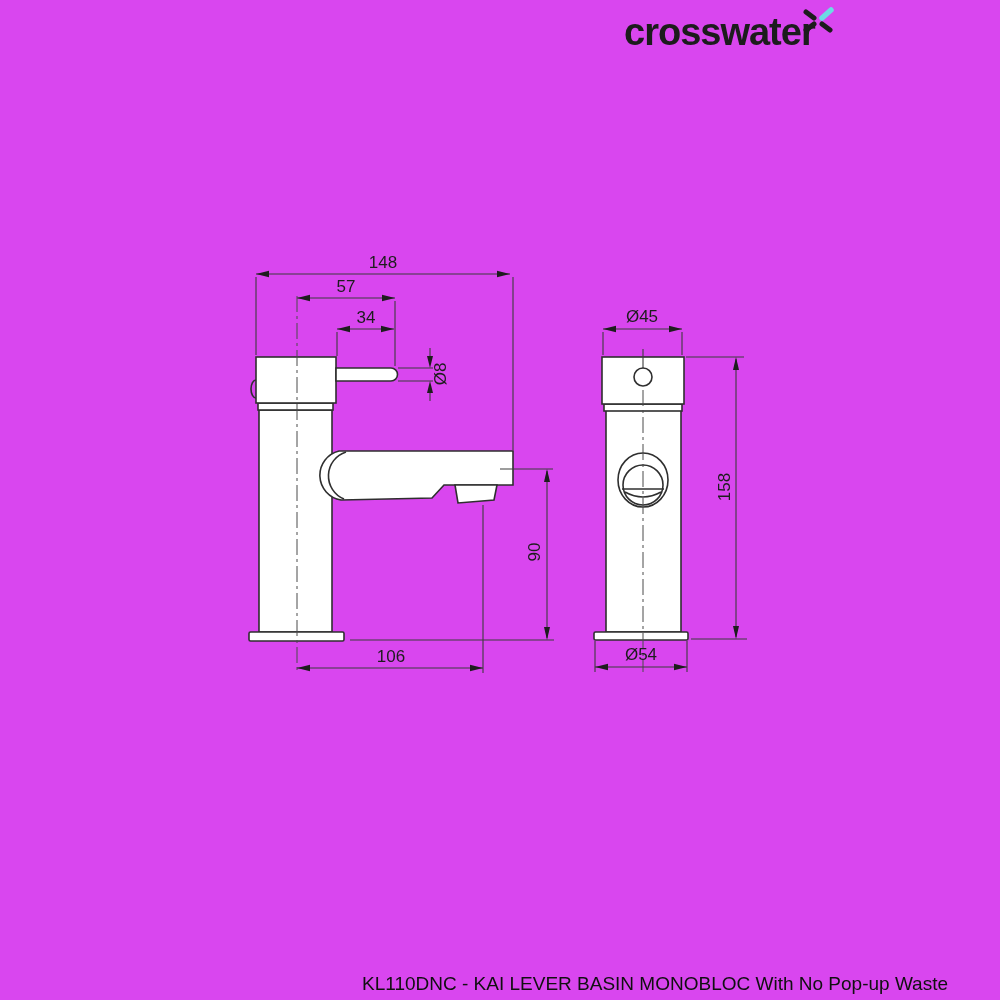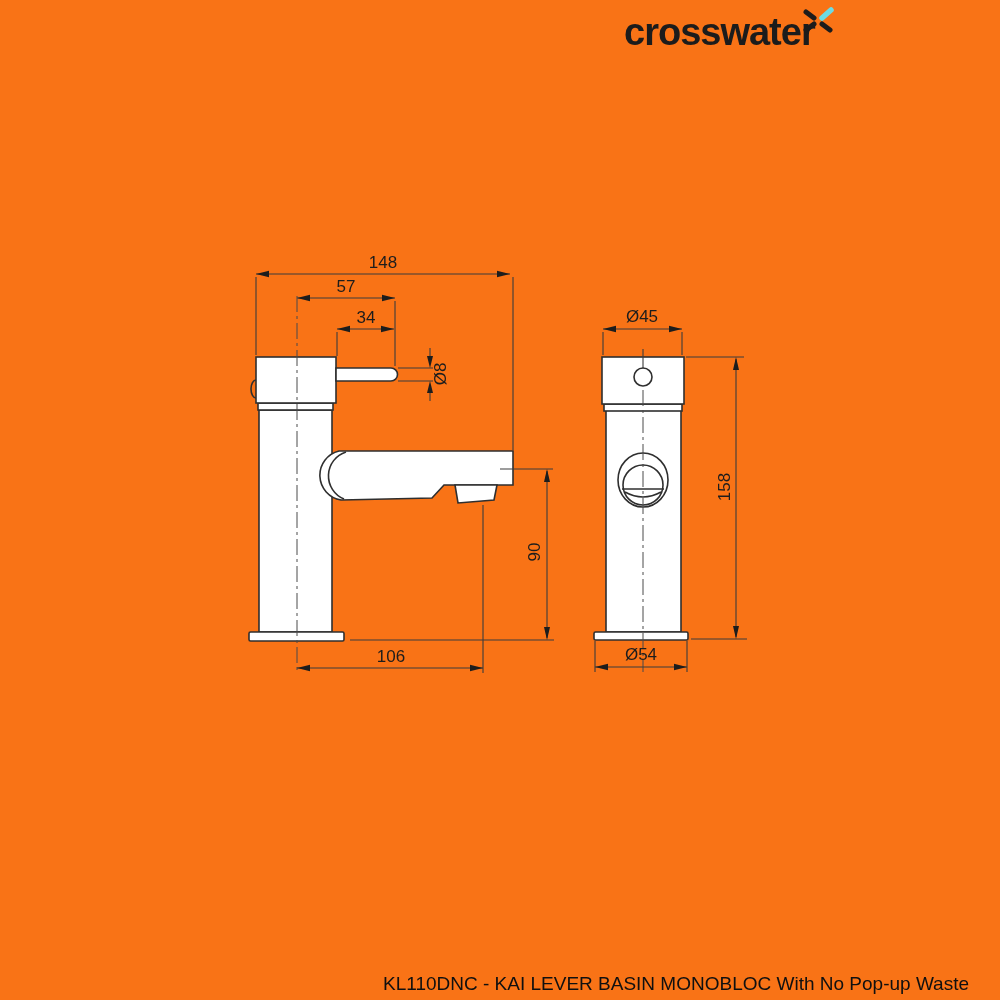--- a/index.html
+++ b/index.html
@@ -1,21 +1,21 @@
 <!DOCTYPE html>
 <html><head>
 <meta charset="utf-8">
 <style>
   html,body{margin:0;padding:0;background:#ffffff;}
-  .page{position:relative;width:1000px;height:1000px;background:#f97316;overflow:hidden;
+  .page{position:relative;width:1000px;height:1000px;background:#d946ef;overflow:hidden;
         font-family:"Liberation Sans", sans-serif;}
   .logo{position:absolute;left:624px;top:13px;font-size:38px;font-weight:bold;
         letter-spacing:-1px;color:#1c1c1c;line-height:1;}
   .logo-mark{position:absolute;left:800px;top:5px;width:45px;height:32px;}
-  .caption{position:absolute;left:383px;top:973px;font-size:19px;color:#101010;
+  .caption{position:absolute;left:362px;top:973px;font-size:19px;color:#101010;
            white-space:nowrap;letter-spacing:0px;}
   svg text{font-family:"Liberation Sans", sans-serif;font-size:17px;fill:#1d1d1d;}
   .drawing{position:absolute;left:230px;top:240px;}
   .obj{stroke:#2f2f2f;stroke-width:1.6;fill:#ffffff;}
   .objline{stroke:#2f2f2f;stroke-width:1.6;fill:none;}
   .dim{stroke:#3c3c3c;stroke-width:1.1;fill:none;}
   .arr{fill:#1d1d1d;stroke:none;}
   .cl{stroke:#4a4a4a;stroke-width:1;fill:none;stroke-dasharray:16 4 3 4;}
 </style>
 </head>

